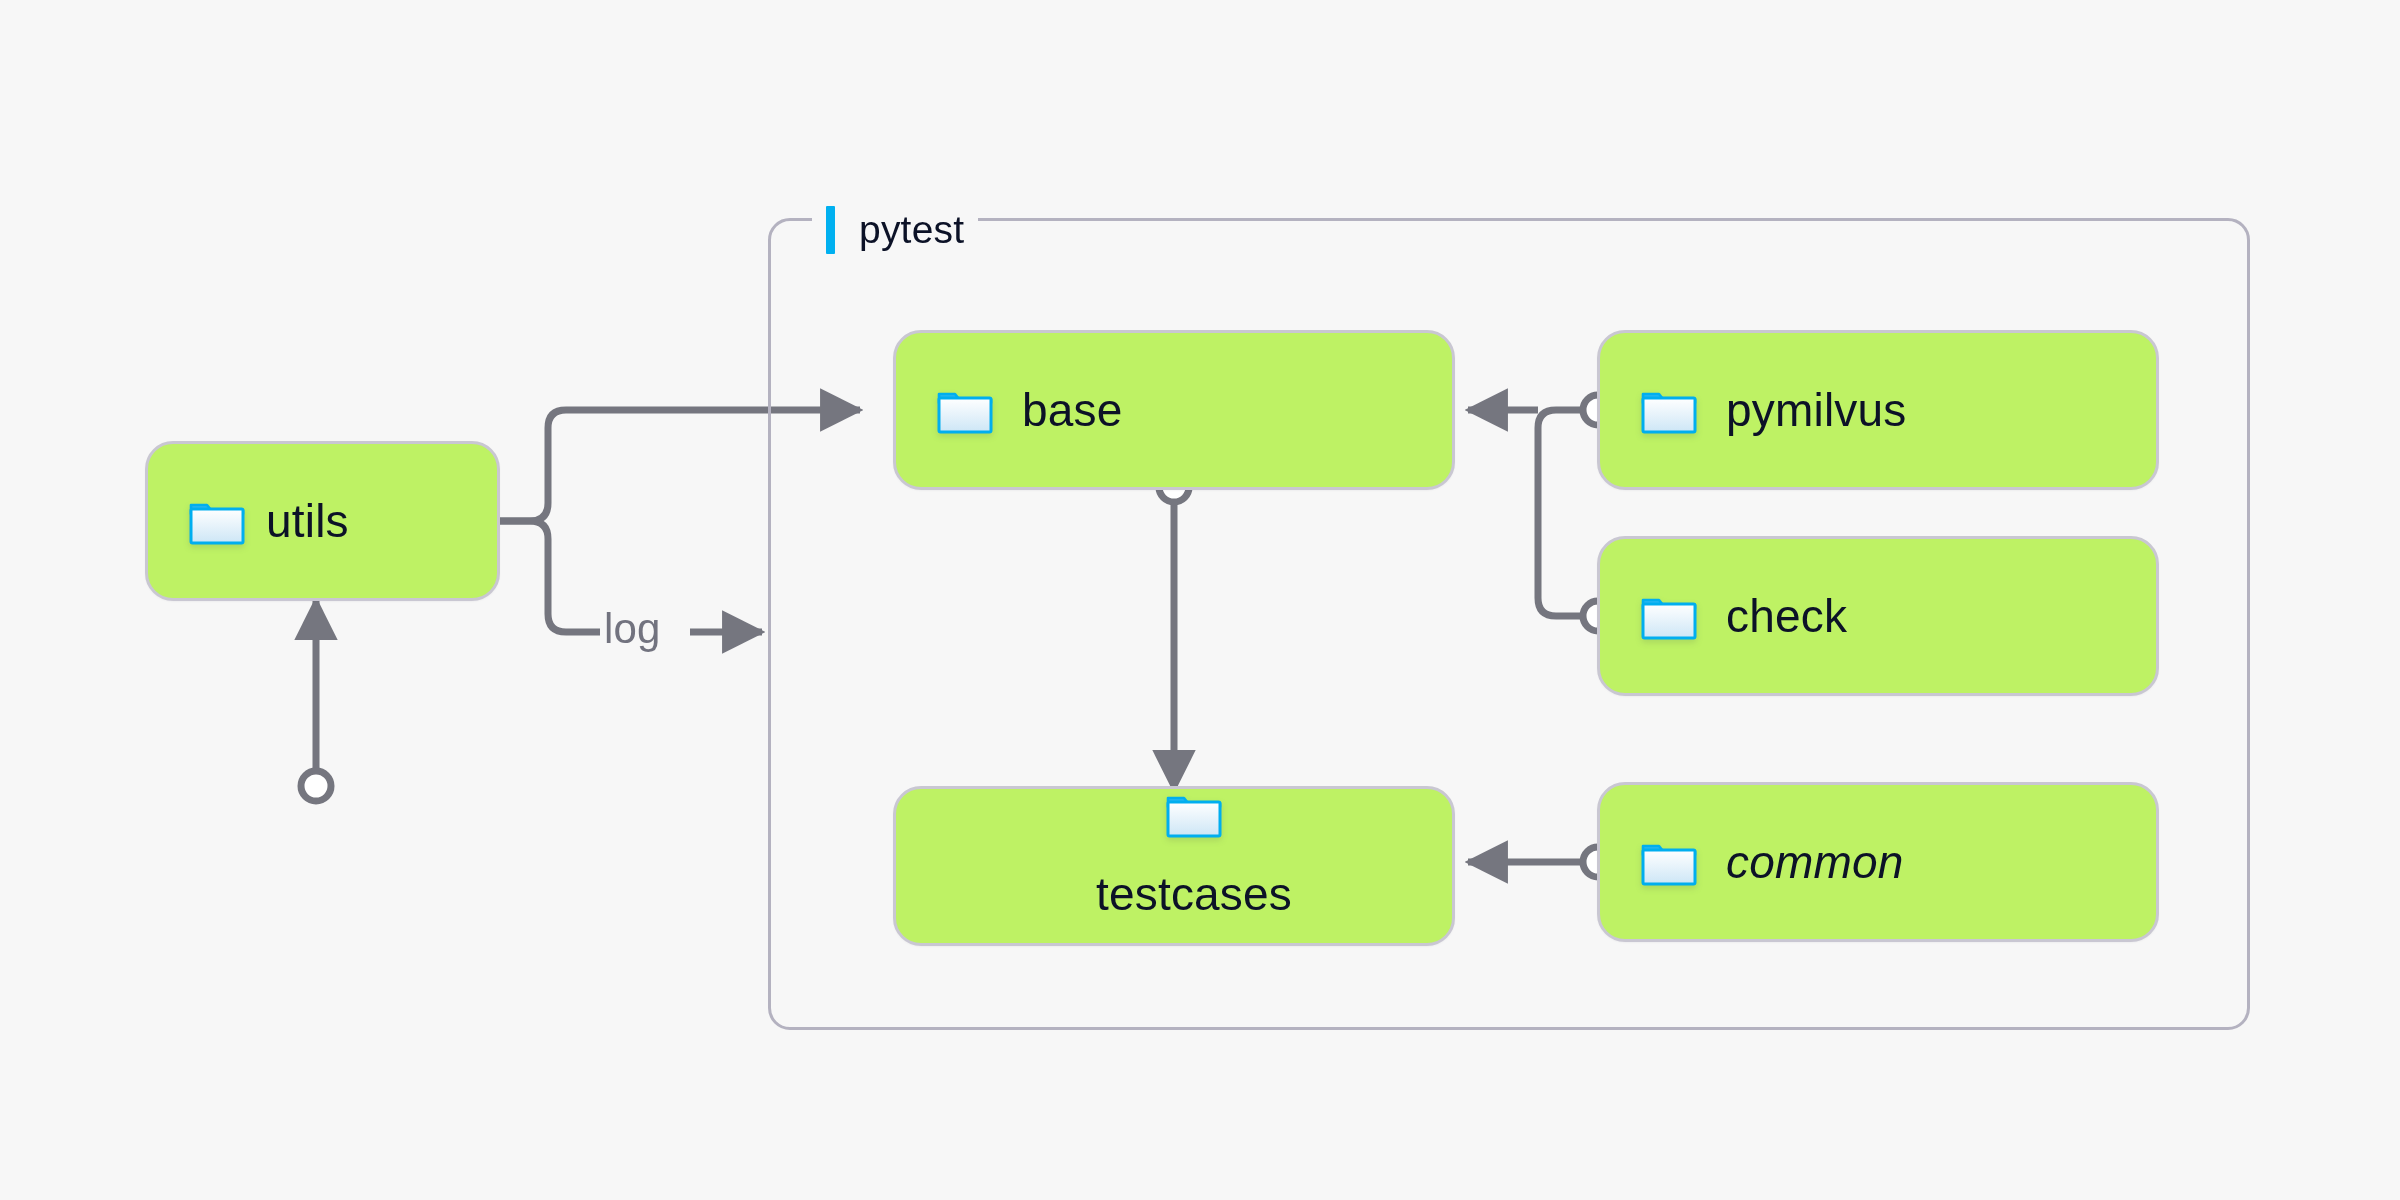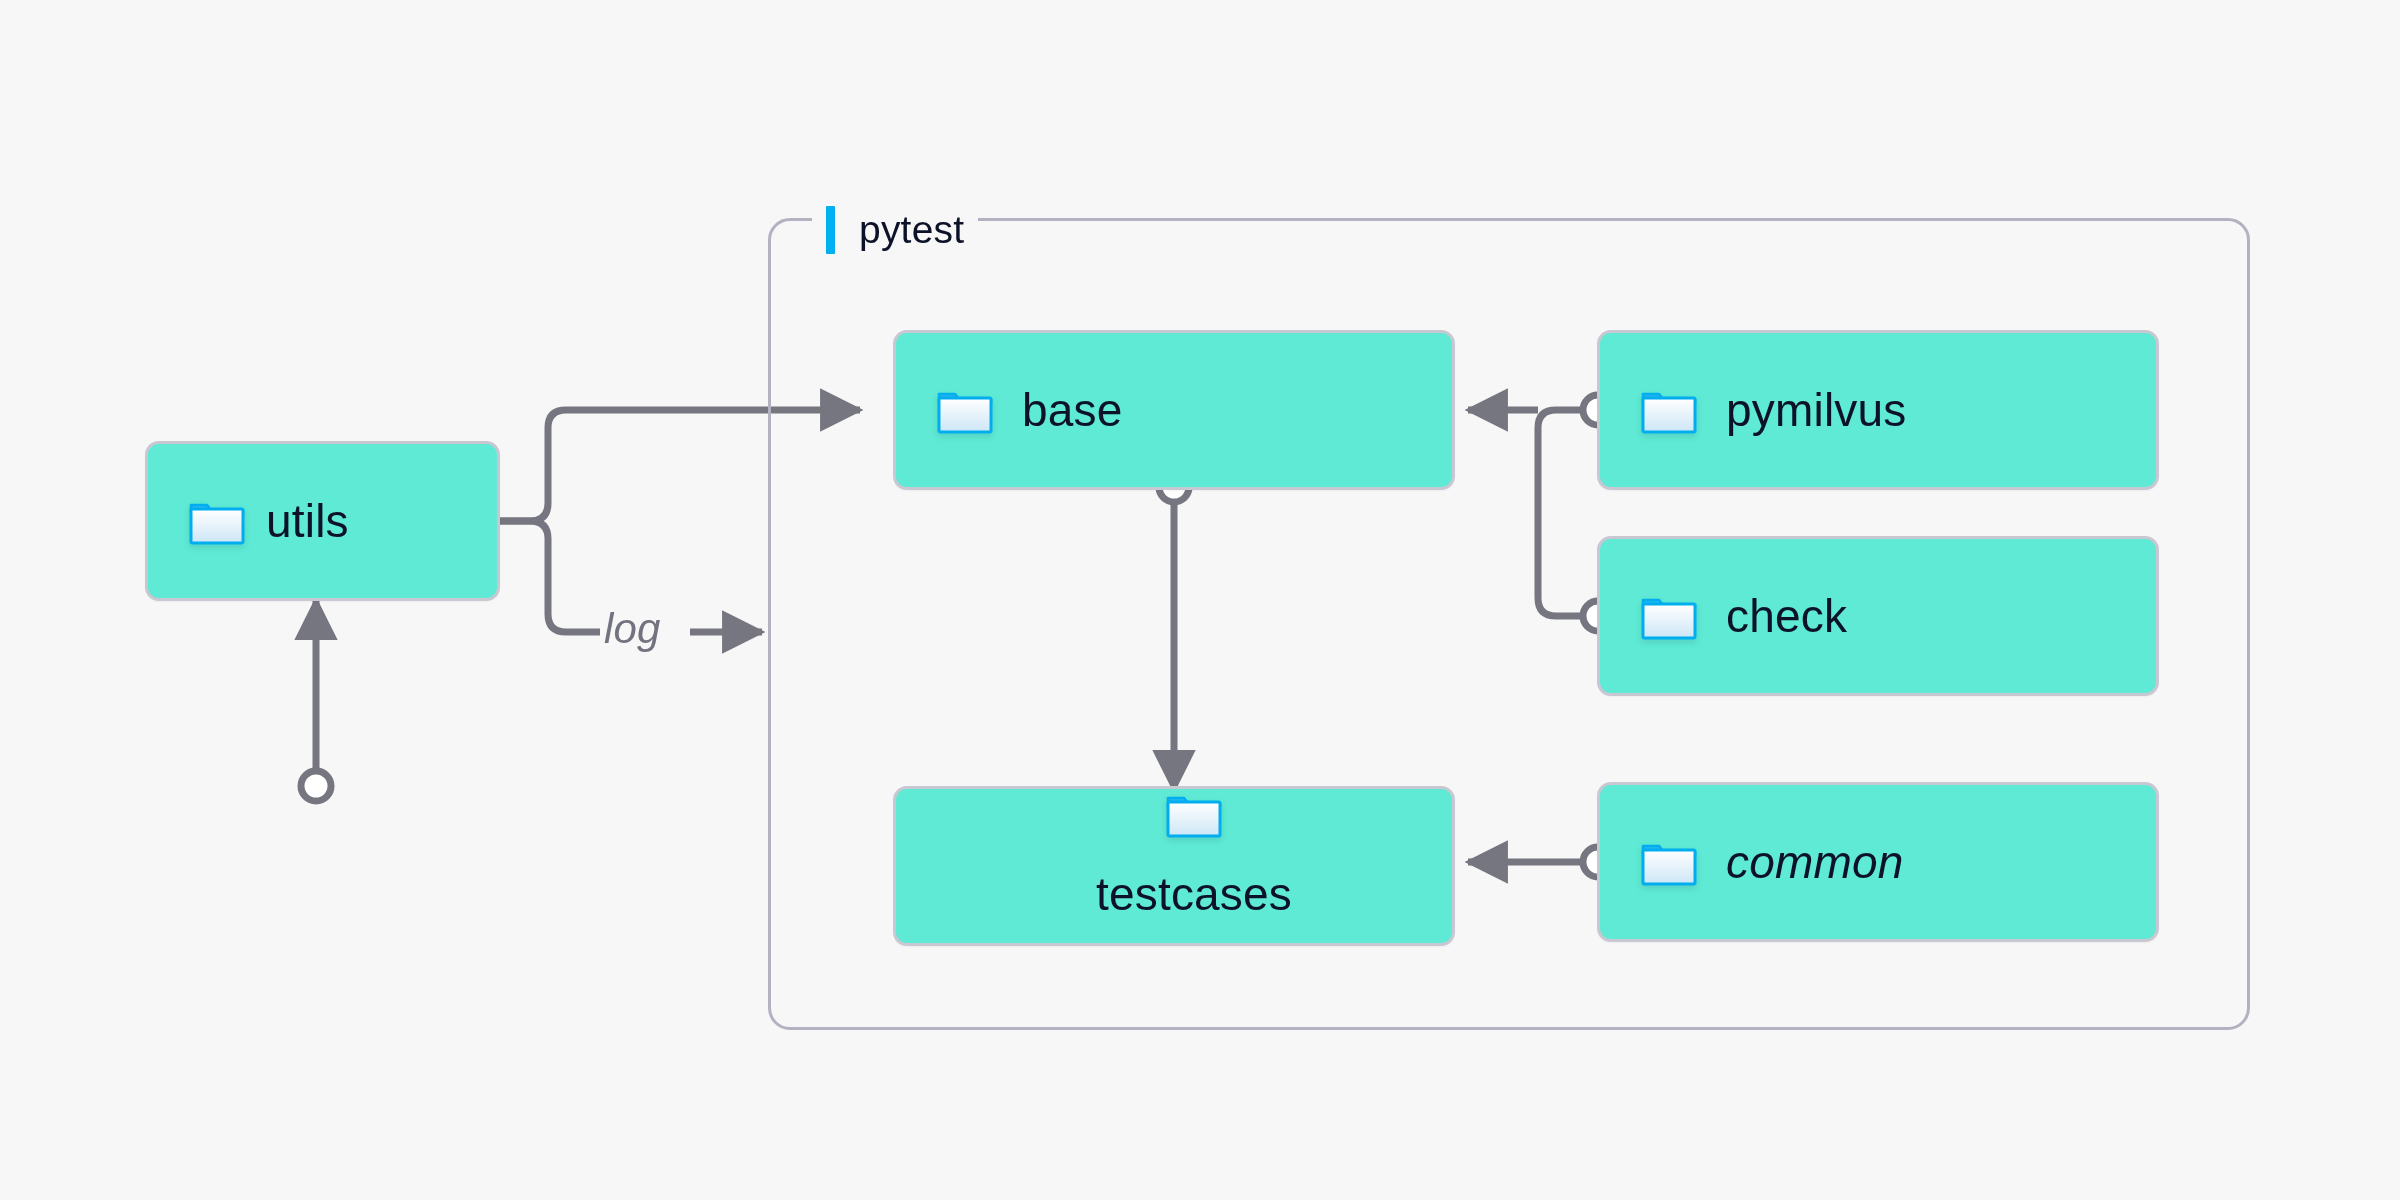--- a/index.html
+++ b/index.html
@@ -56,23 +56,23 @@
     font-size: 39px;
     color: #0c1227;
     letter-spacing: 0.2px;
     white-space: nowrap;
   }
 
   
   .node {
     position: absolute;
     box-sizing: border-box;
-    background: #5eead4;
+    background: #bef264;
     border: 3px solid #c9c7d2;
-    border-radius: 14px;
+    border-radius: 28px;
     display: flex;
     align-items: center;
     padding-left: 40px;
     gap: 28px;
     box-shadow: 0 1px 2px rgba(20,20,40,0.04);
   }
   .node-label {
     font-size: 46px;
     color: #0c1227;
     white-space: nowrap;
@@ -202,15 +202,15 @@
   <div class="node" style="left:1597px; top:782px; width:562px; height:160px;font-style:italic;">
     <span class="folder-icon">
       <svg viewBox="0 0 58 50" width="58" height="50" xmlns="http://www.w3.org/2000/svg">
         <path d="M3 9 h16 l4 5 h32 v4 H3 Z" fill="#29b6f0" stroke="#00aeef" stroke-width="2.6" stroke-linejoin="round"></path>
         <rect x="3" y="13" width="52" height="34" rx="1.5" fill="url(#folderGrad)" stroke="#00aeef" stroke-width="3"></rect>
       </svg>
     </span>
     <span class="node-label">common</span>
   </div>
 
-  <div class="edge-label" style="left:604px; top:605px;font-style:italic;">log</div>
+  <div class="edge-label" style="left:604px; top:605px;">log</div>
 
 </div>
 
 </body></html>

